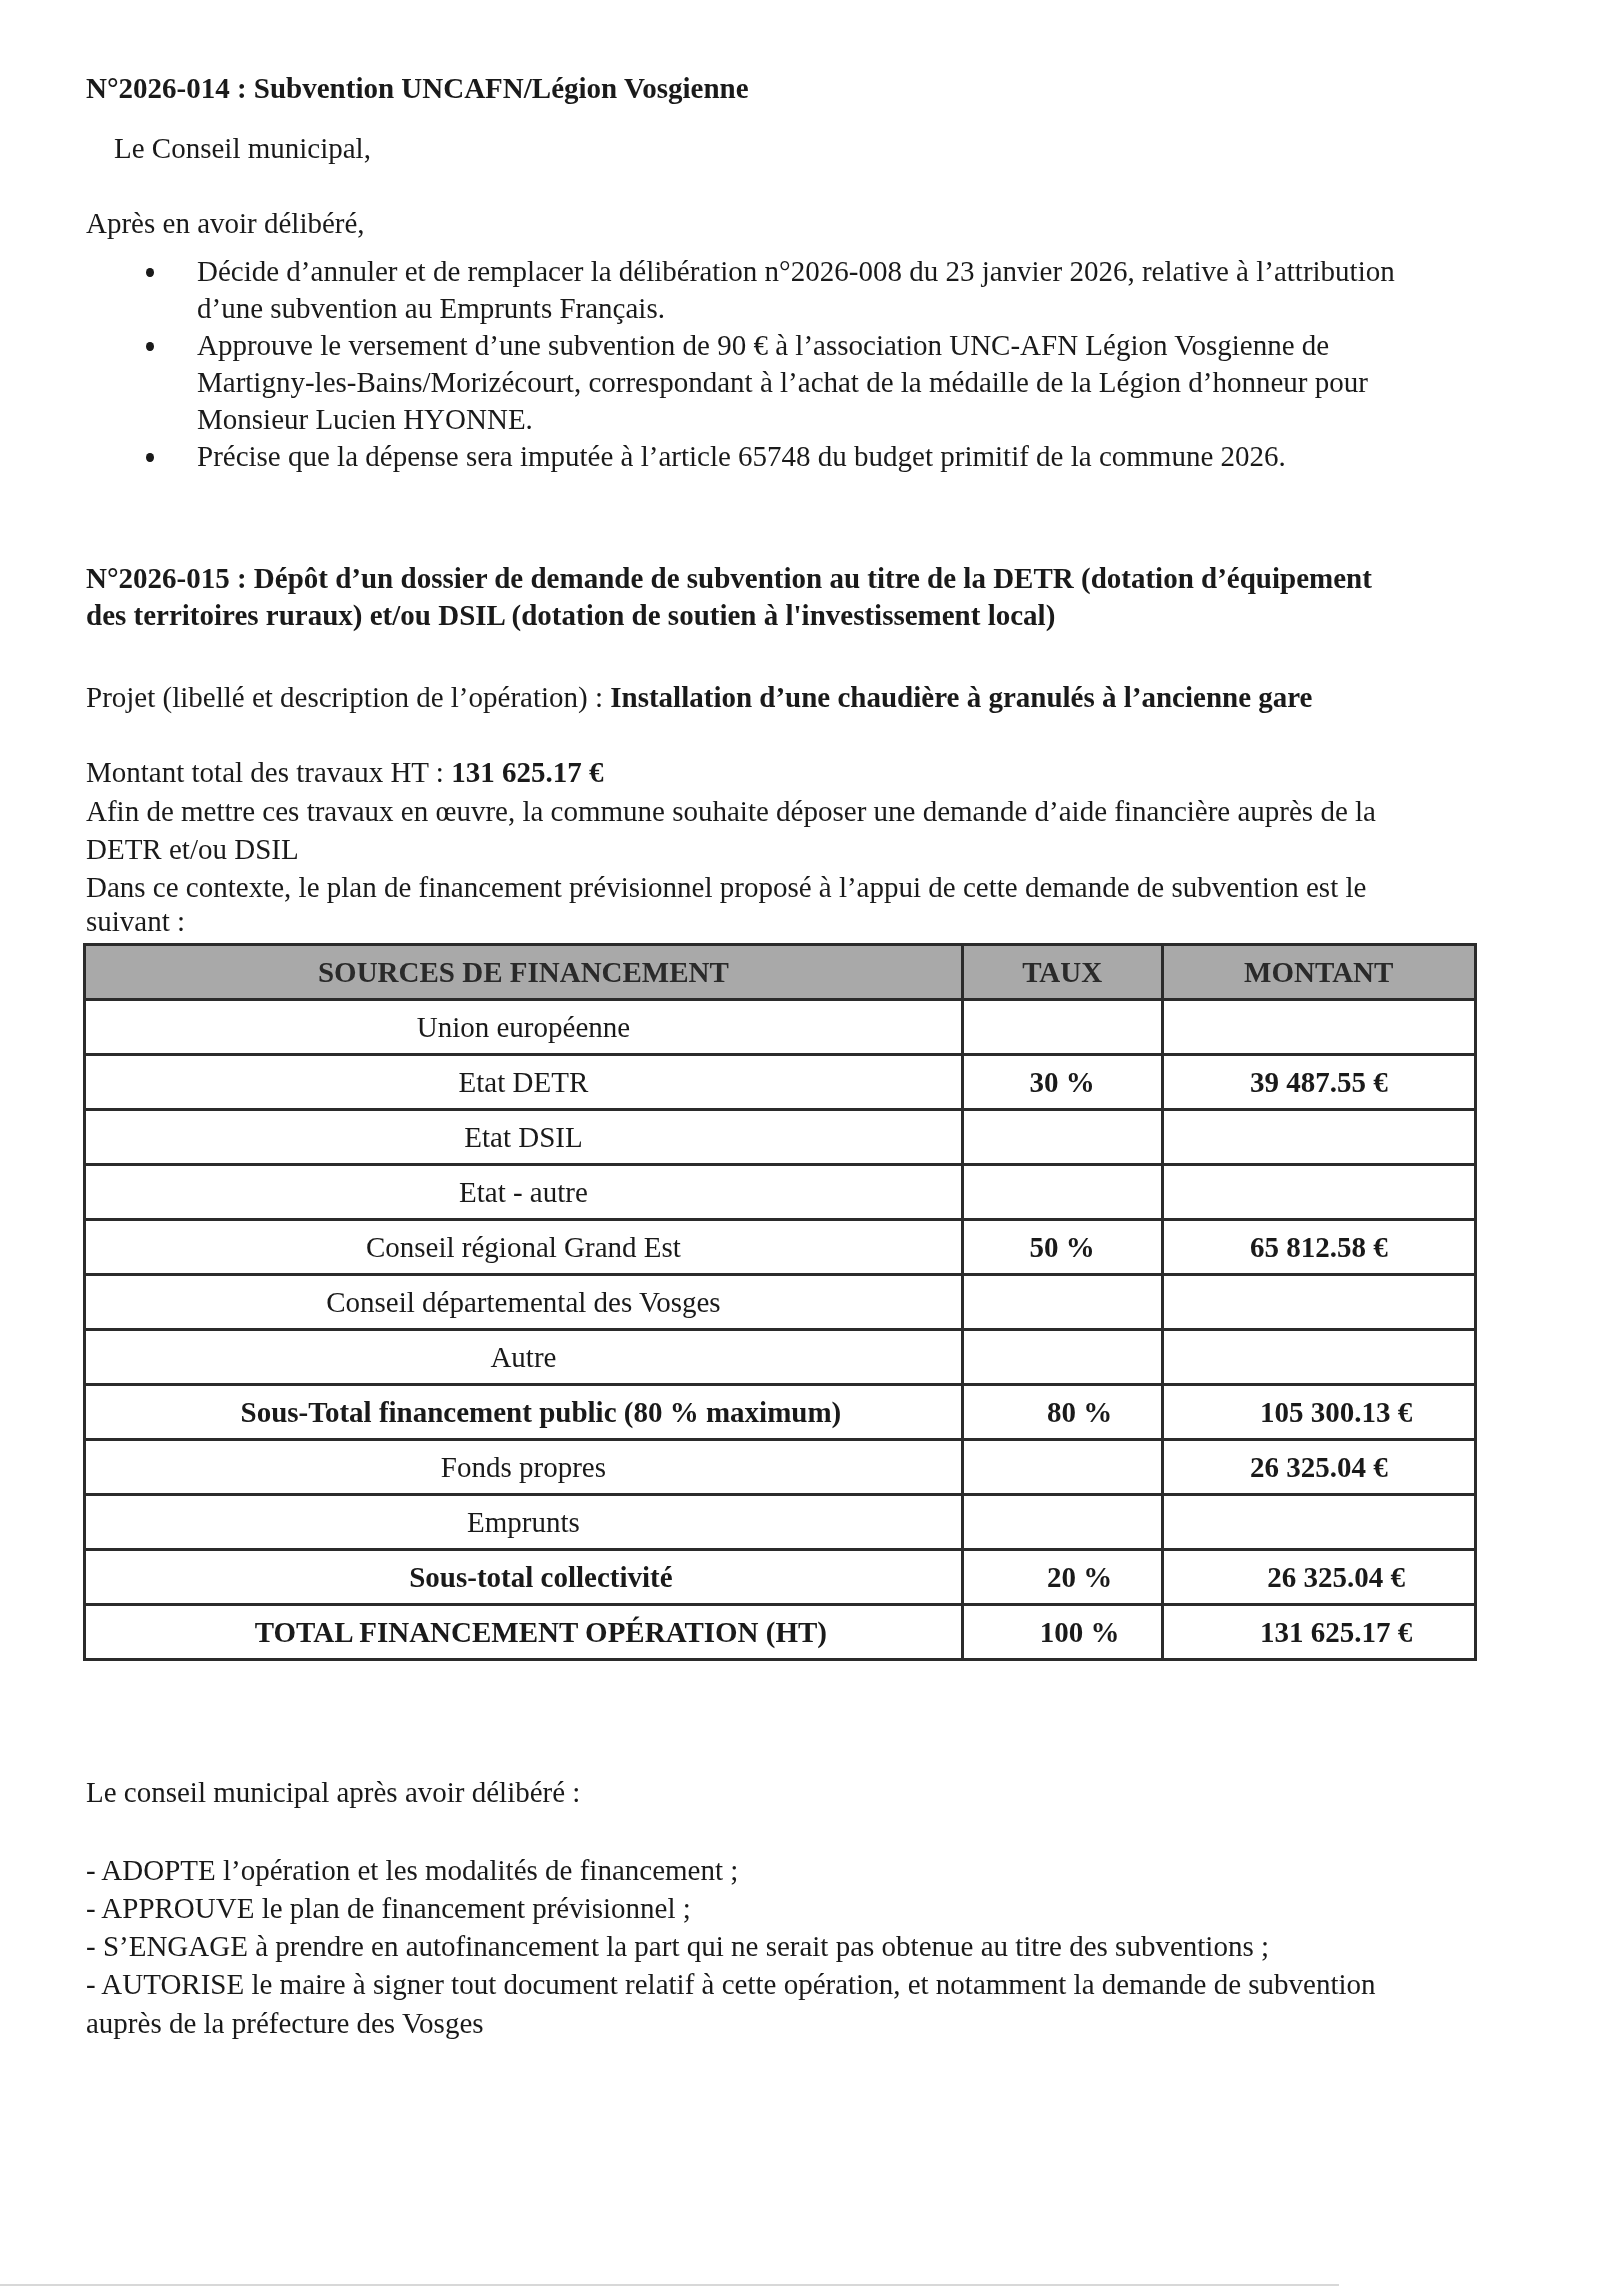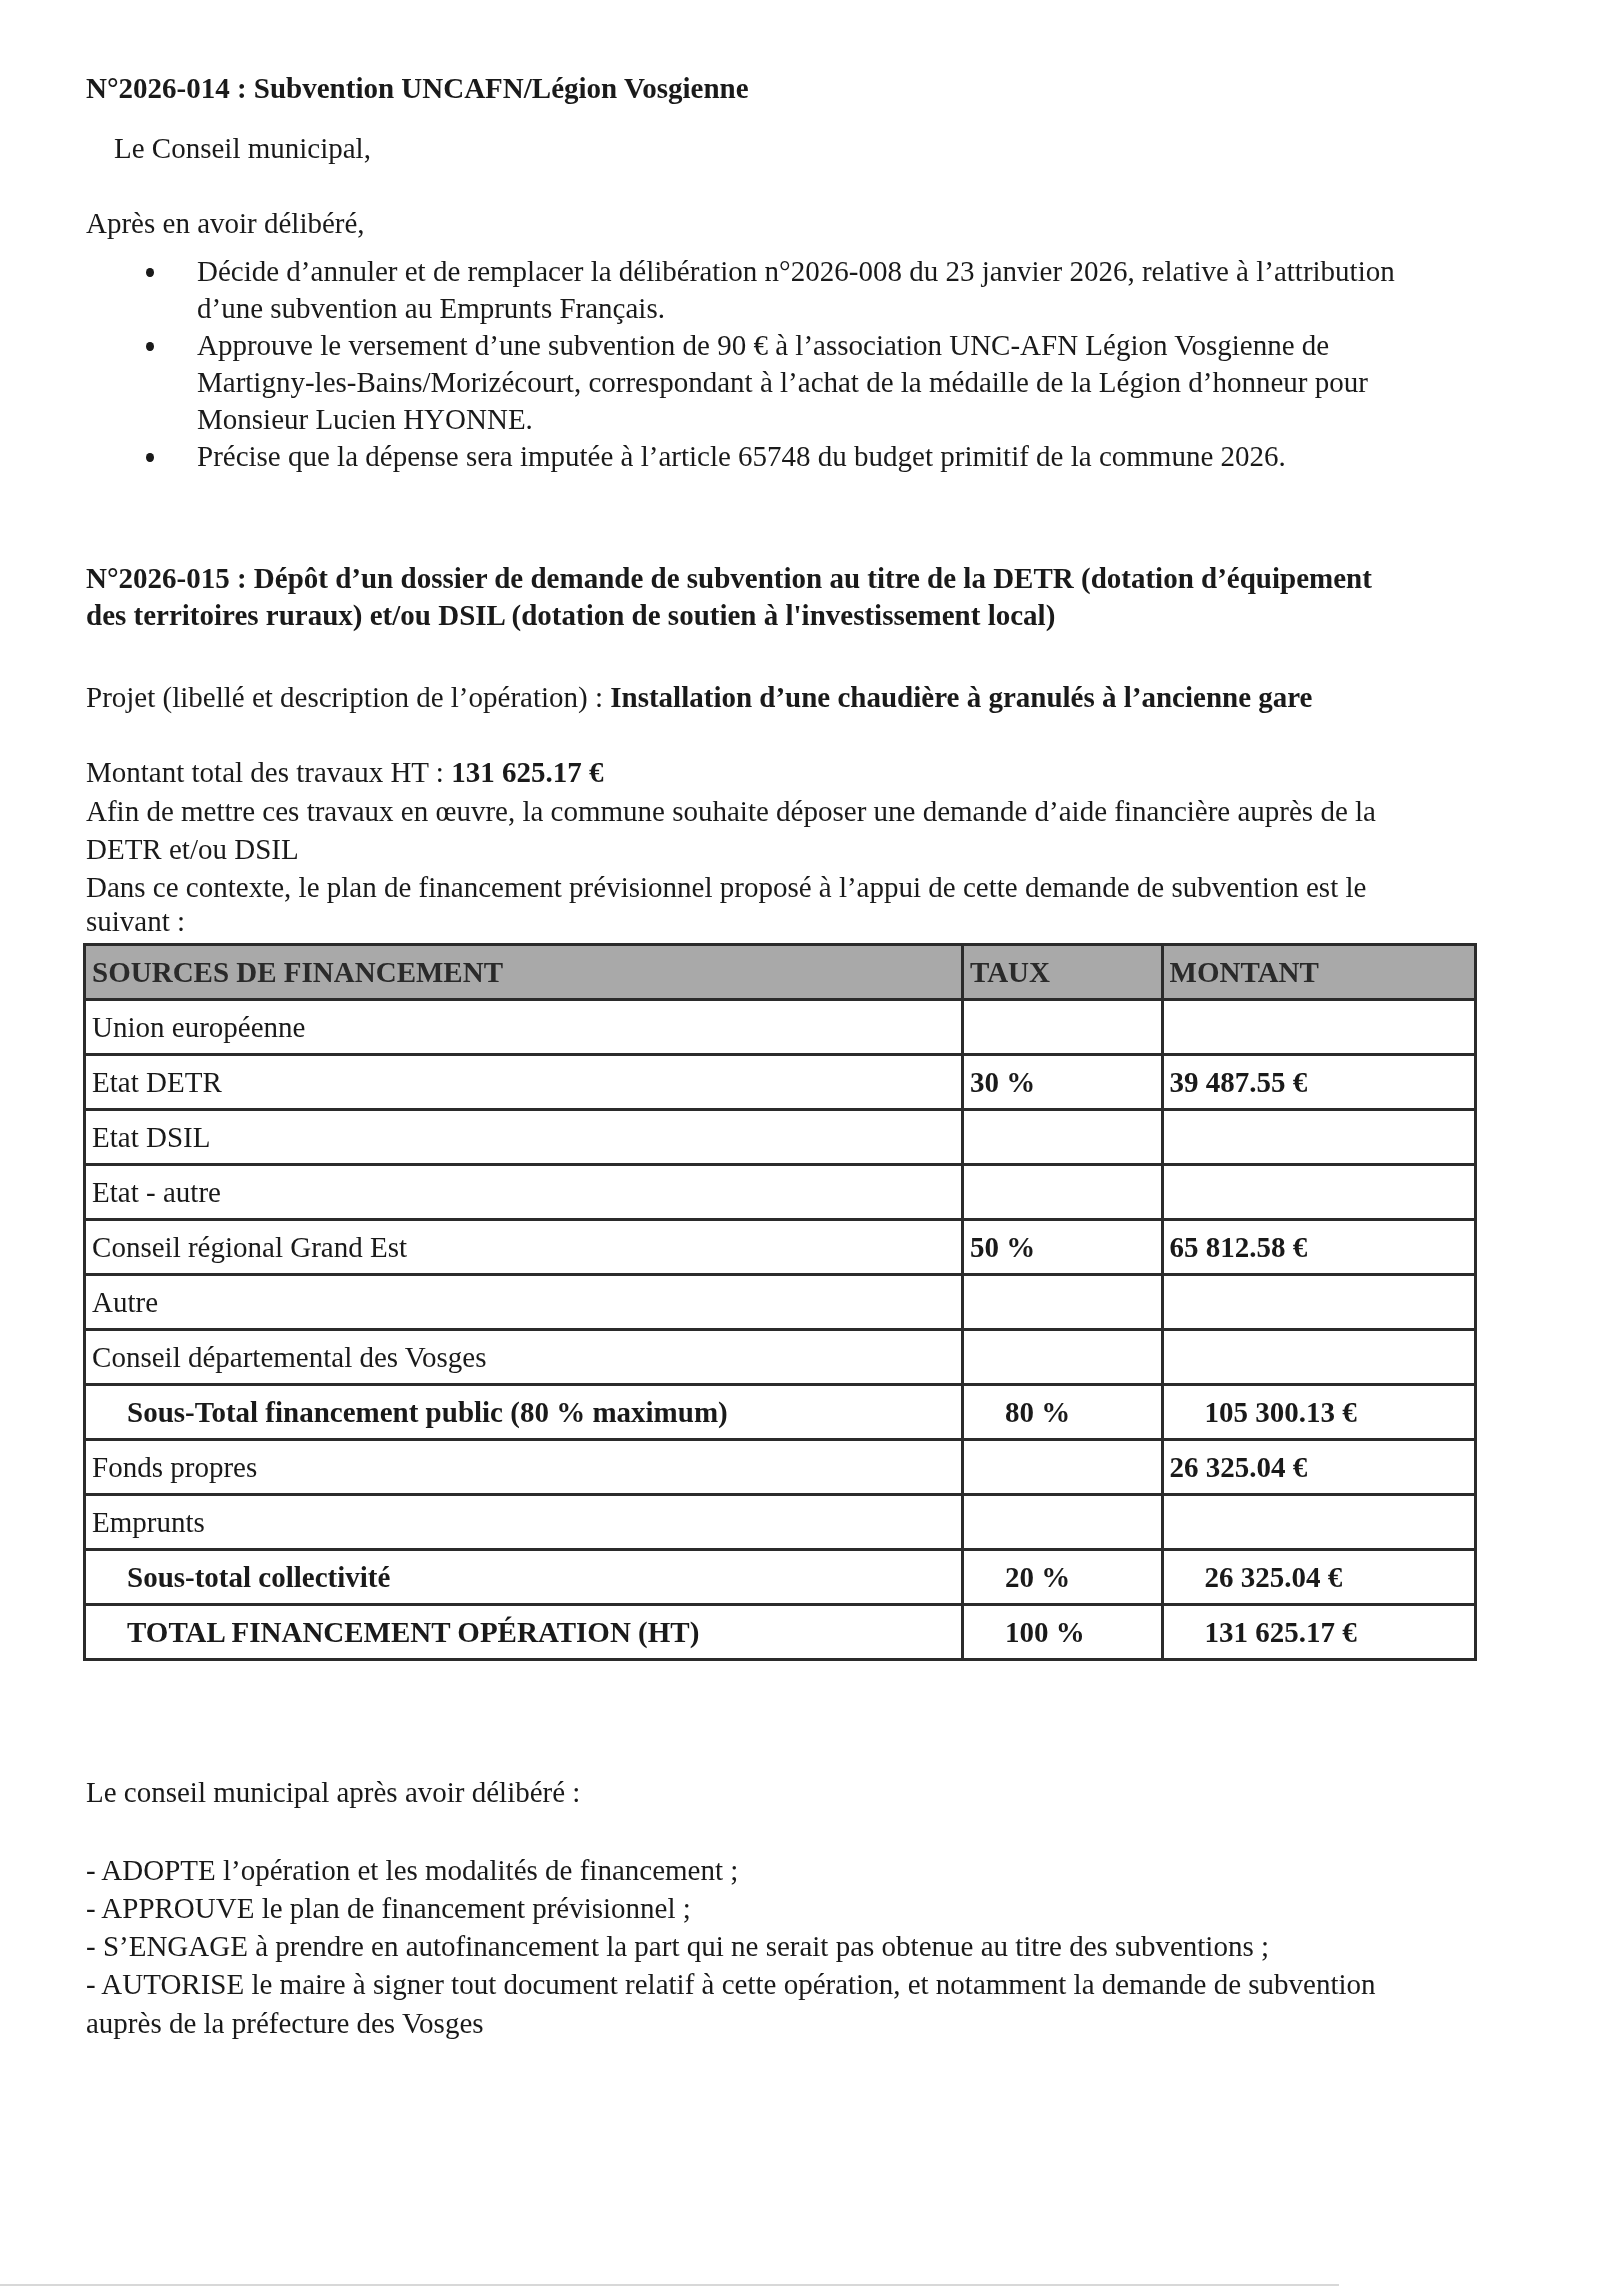--- a/index.html
+++ b/index.html
@@ -17,21 +17,21 @@
   ul.bullets li .dot {
     position: absolute; left: 46px; top: 15.3px; width: 7.7px; height: 9.2px;
     border-radius: 50%; background: #1a1a1a;
   }
   .h2 { position: absolute; left: 86px; top: 560px; width: 1469px; font-weight: bold; font-size: 29px; line-height: 37px; }
   table.fin {
     position: absolute; left: 83px; top: 943px; width: 1394px;
     border-collapse: collapse; font-size: 29px;
   }
   table.fin td, table.fin th {
-    border: 3.1px solid #2b2b2b; height: 52px; padding: 0 6.1px; text-align: left; vertical-align: middle;
+    border: 3.1px solid #2b2b2b; height: 52px; padding: 0 6.1px; text-align: center; vertical-align: middle;
   }
   table.fin th { background: #a9a9a9; font-weight: bold; color: #2a2a2a; }
   table.fin col.c1 { width: 880px; }
   table.fin col.c2 { width: 200px; }
   table.fin col.c3 { width: 314px; }
   td.num { font-weight: bold; }
   tr.bold td { font-weight: bold; padding-left: 41px; }
   .scanline { position: absolute; left: 0; top: 2284px; width: 1339px; height: 2.3px; background: #d8d8d8; }
 </style>
 </head>
@@ -111,26 +111,26 @@
           <td>Etat - autre</td>
           <td class="num"></td>
           <td class="num"></td>
         </tr>
         <tr>
           <td>Conseil régional Grand Est</td>
           <td class="num">50 %</td>
           <td class="num">65 812.58 €</td>
         </tr>
         <tr>
-          <td>Autre</td>
+          <td>Conseil départemental des Vosges</td>
           <td class="num"></td>
           <td class="num"></td>
         </tr>
         <tr>
-          <td>Conseil départemental des Vosges</td>
+          <td>Autre</td>
           <td class="num"></td>
           <td class="num"></td>
         </tr>
         <tr class="bold">
           <td>Sous-Total financement public (80 % maximum)</td>
           <td class="num">80 %</td>
           <td class="num">105 300.13 €</td>
         </tr>
         <tr>
           <td>Fonds propres</td>

